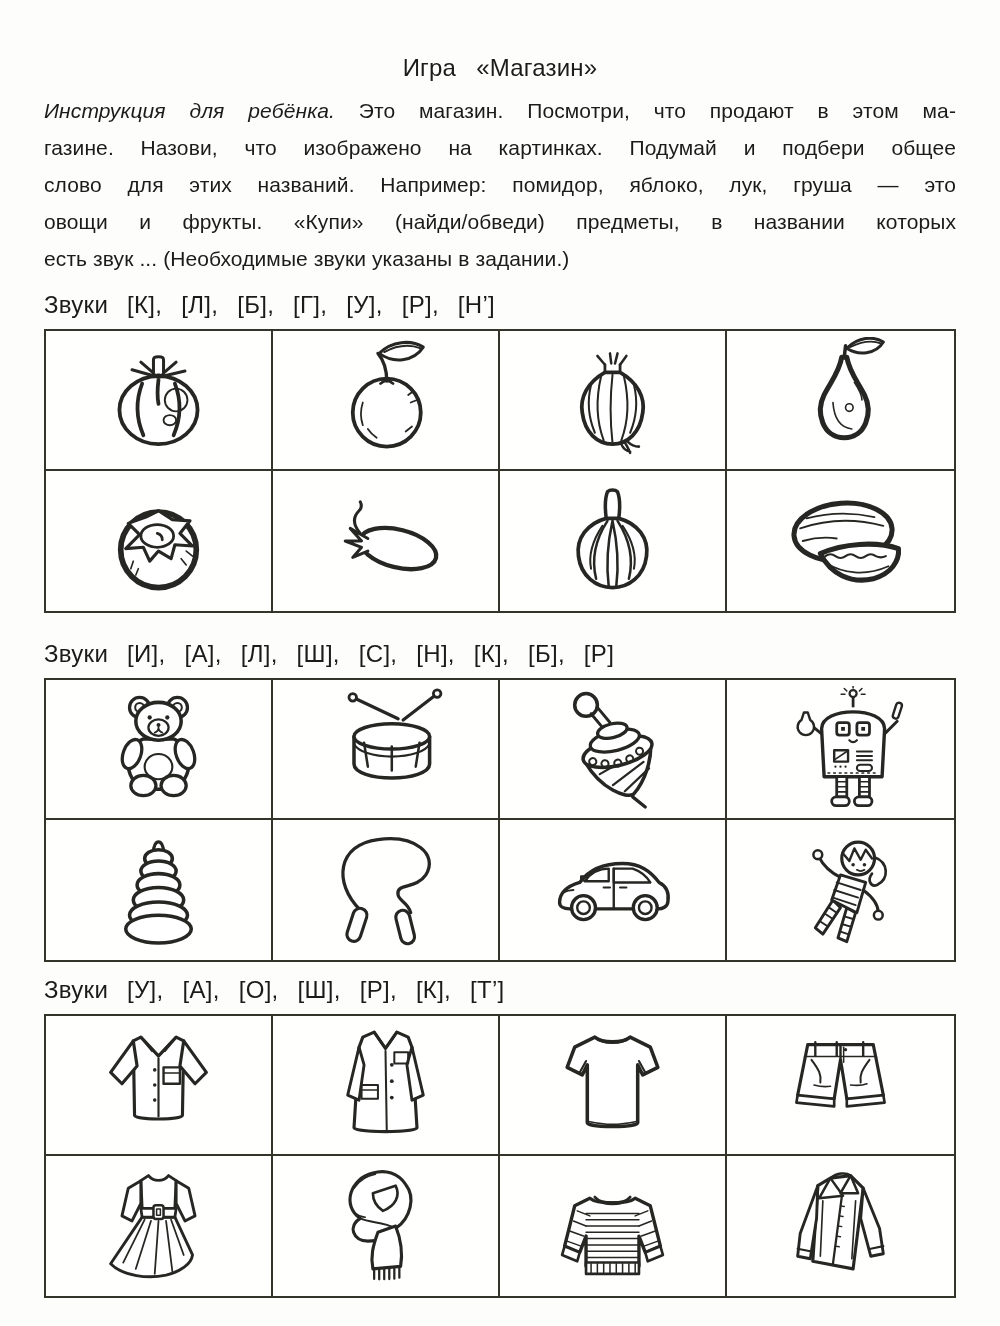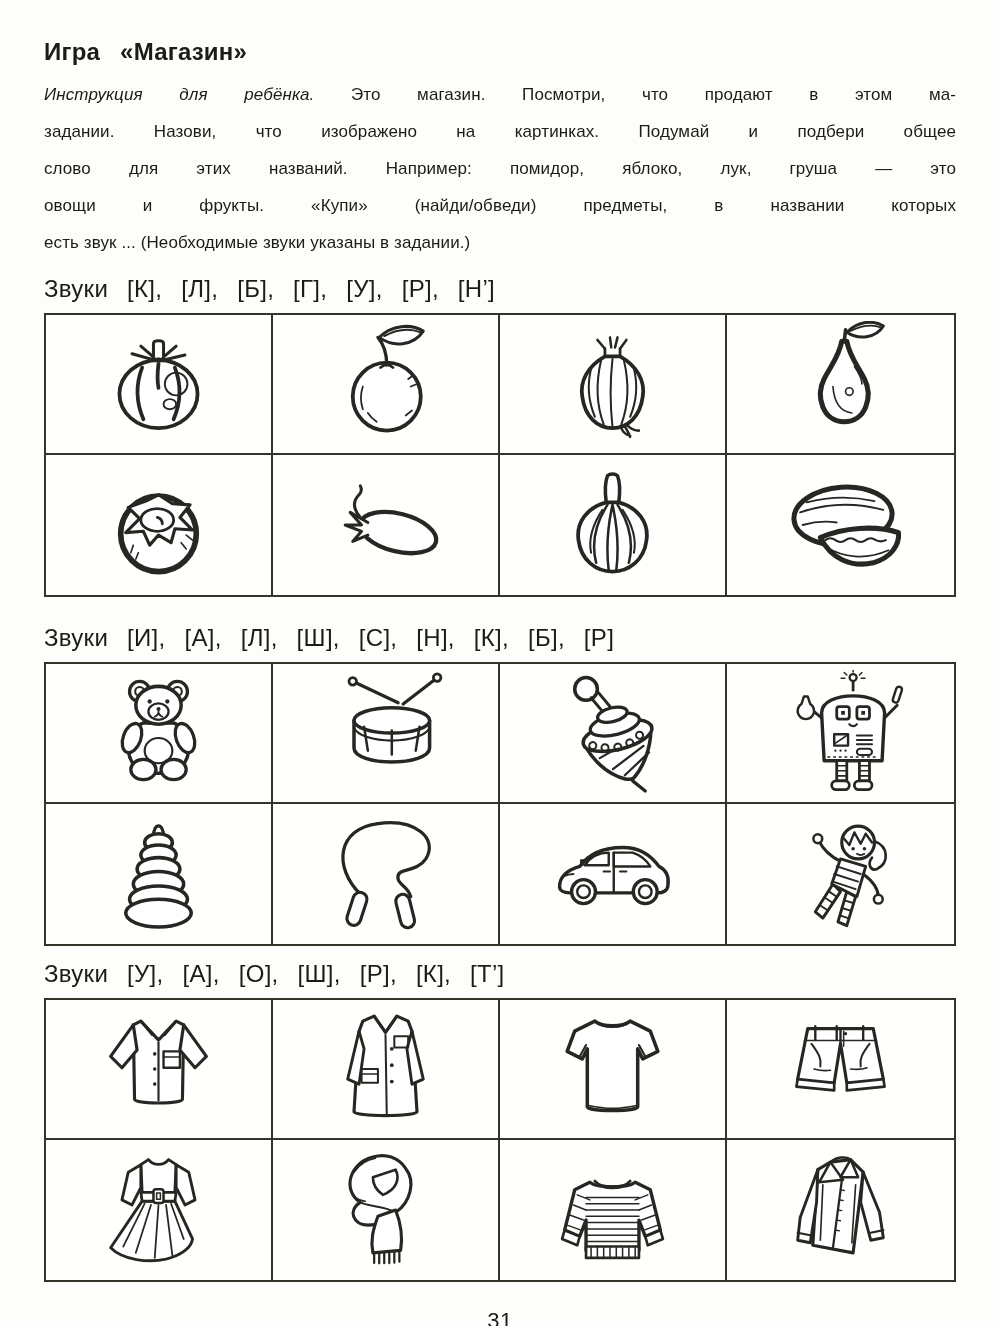--- a/index.html
+++ b/index.html
@@ -3,24 +3,24 @@
 <meta charset="utf-8">
 <style>
   html,body{margin:0;padding:0;}
   body{
     width:1000px;height:1326px;background:#fdfdfb;color:#1b1b18;
     font-family:"Liberation Sans","DejaVu Sans",sans-serif;
     position:relative;overflow:hidden;
   }
   .page{padding:0 44px;}
   .title{
-    margin-top:38px;font-weight:bold;font-size:24px;
+    margin-top:54px;text-align:center;font-weight:normal;font-size:24px;
     word-spacing:0.55em;letter-spacing:0.2px;
   }
-  .para{margin-top:10px;font-size:17px;}
+  .para{margin-top:10px;font-size:21px;}
   .para-line{
     height:37px;line-height:37px;text-align:justify;text-align-last:justify;
     white-space:nowrap;letter-spacing:0.1px;
   }
   .para-line.last{text-align-last:left;}
   .para-line i{font-style:italic;}
   .sounds{
     text-align:left;font-size:24px;word-spacing:0.5em;letter-spacing:0.3px;
     margin:14px 0 10px 0;
   }
@@ -43,21 +43,21 @@
 </style>
 </head>
 <body>
 
 <div class="page">
 
   <div class="title">Игра «Магазин»</div>
 
   <div class="para">
     <div class="para-line"><i>Инструкция для ребёнка.</i><span> Это магазин. Посмотри, что продают в этом ма-</span></div>
-    <div class="para-line">задании. Назови, что изображено на картинках. Подумай и подбери общее</div>
+    <div class="para-line">газине. Назови, что изображено на картинках. Подумай и подбери общее</div>
     <div class="para-line">слово для этих названий. Например: помидор, яблоко, лук, груша — это</div>
     <div class="para-line">овощи и фрукты. «Купи» (найди/обведи) предметы, в названии которых</div>
     <div class="para-line last">есть звук ... (Необходимые звуки указаны в задании.)</div>
   </div>
 
   <div class="sounds">Звуки [К], [Л], [Б], [Г], [У], [Р], [Н’]</div>
   <div class="grid">
       <div class="cell">
         <span class="drawing">
           <svg viewBox="0 0 100 100" preserveAspectRatio="xMidYMid meet">

